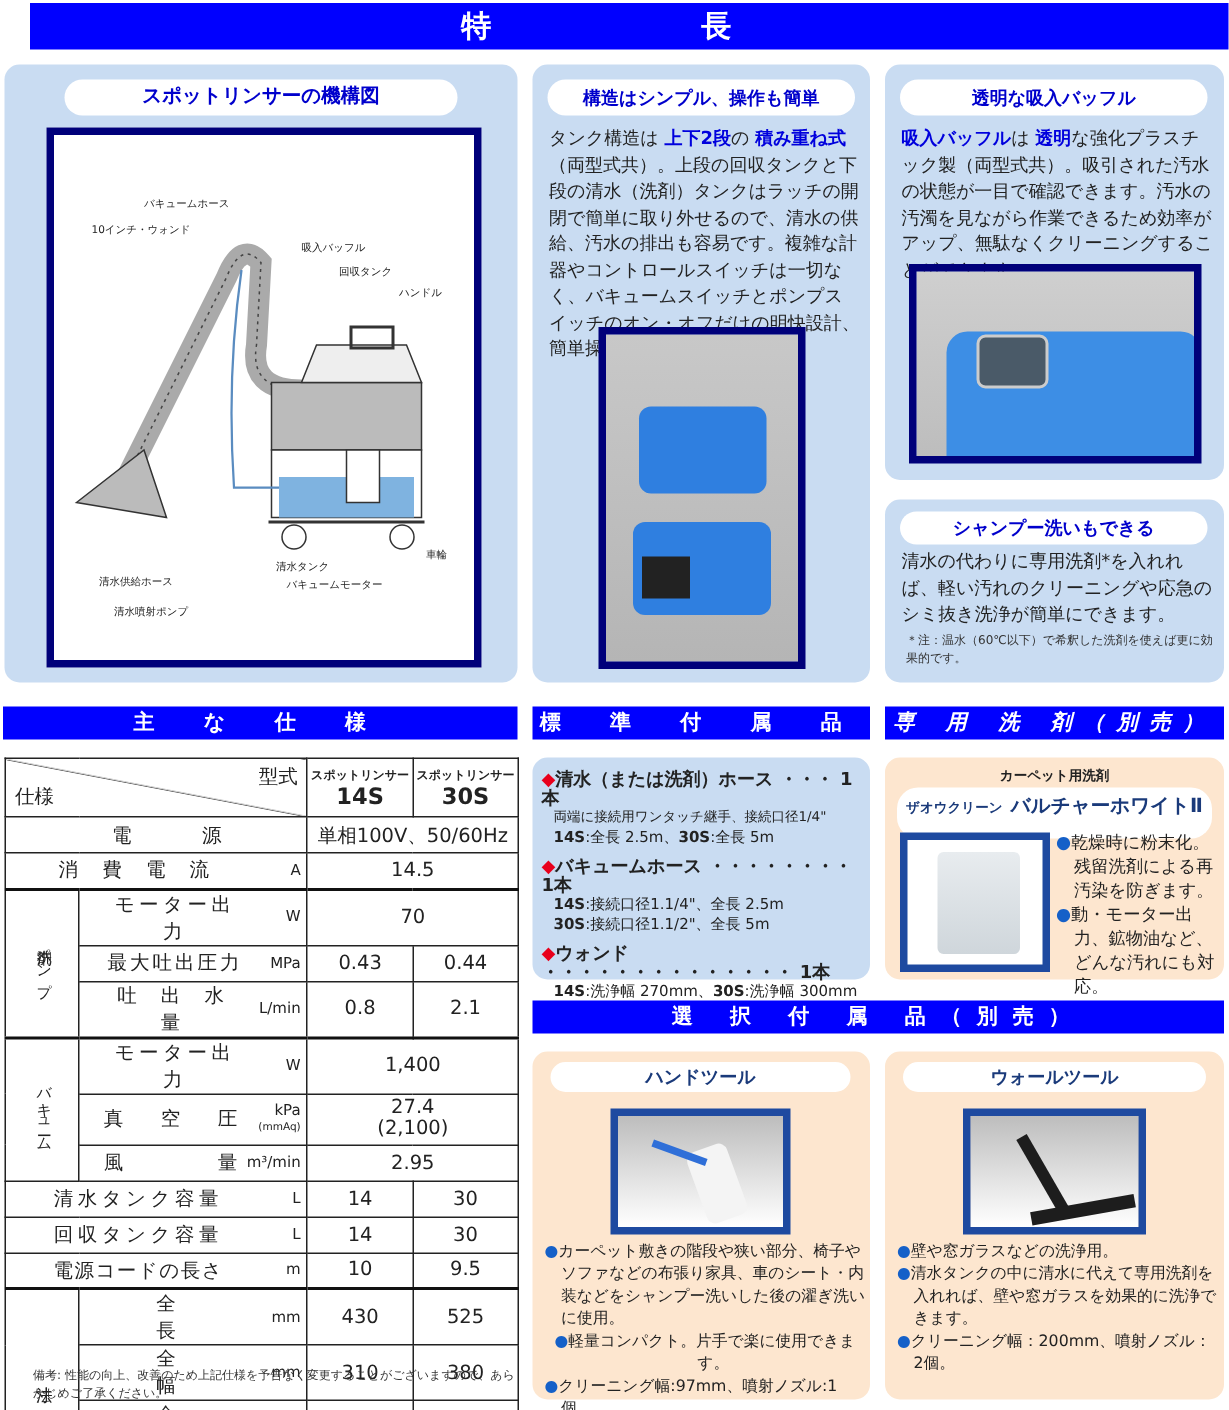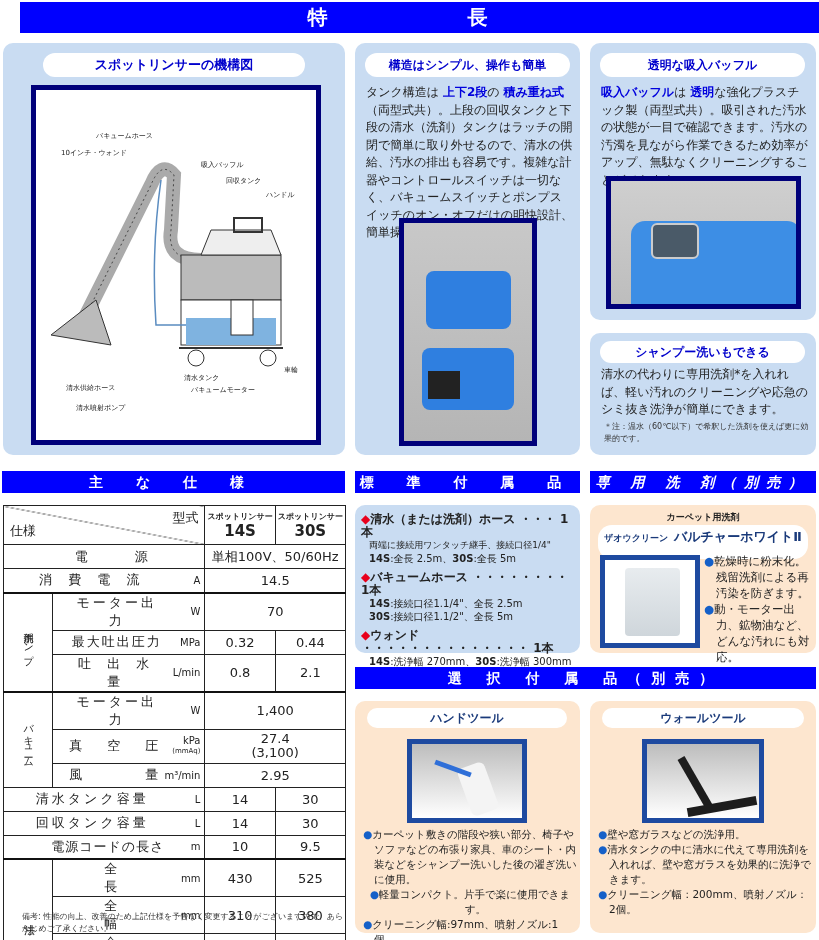--- a/index.html
+++ b/index.html
@@ -134,21 +134,21 @@
       </tr>
   <tr class="thick-top">
         <td rowspan="3" style="font-size:10px;line-height:12px;writing-mode:vertical-rl;">洗剤ポンプ</td>
         <td class="lbl" style="letter-spacing:3px;">モーター出力</td>
         <td class="unit">W</td>
         <td colspan="2">70</td>
       </tr>
   <tr>
         <td class="lbl" style="letter-spacing:2px;">最大吐出圧力</td>
         <td class="unit">MPa</td>
-        <td>0.32</td>
+        <td>0.43</td>
         <td>0.44</td>
       </tr>
   <tr>
         <td class="lbl">吐 出 水 量</td>
         <td class="unit">L/min</td>
         <td>0.8</td>
         <td>2.1</td>
       </tr>
   <tr class="thick-top">
         <td rowspan="3" style="font-size:10px;line-height:12px;writing-mode:vertical-rl;">バキューム</td>
@@ -157,42 +157,42 @@
         <td colspan="2">1,400</td>
       </tr>
   <tr style="height:34px">
         <td class="lbl">真　空　圧</td>
         <td class="unit" style="line-height:10px;">
           <div>kPa</div>
           <div style="font-size:7px">(mmAq)</div>
         </td>
         <td colspan="2" style="line-height:14px;">
           <div>27.4</div>
-          <div>(3,100)</div>
+          <div>(2,100)</div>
         </td>
       </tr>
   <tr>
         <td class="lbl">風　　　量</td>
         <td class="unit">m³/min</td>
         <td colspan="2">2.95</td>
       </tr>
   <tr>
         <td colspan="2" class="lbl" style="letter-spacing:3px;">清水タンク容量</td>
         <td class="unit">L</td>
         <td>14</td>
         <td>30</td>
       </tr>
   <tr>
         <td colspan="2" class="lbl" style="letter-spacing:3px;">回収タンク容量</td>
         <td class="unit">L</td>
         <td>14</td>
         <td>30</td>
       </tr>
   <tr>
-        <td colspan="2" class="lbl" style="letter-spacing:1px;text-align:right;">電源コードの長さ</td>
+        <td colspan="2" class="lbl" style="letter-spacing:1px;">電源コードの長さ</td>
         <td class="unit">m</td>
         <td>10</td>
         <td>9.5</td>
       </tr>
   <tr class="thick-top">
         <td rowspan="3" style="font-size:11px;writing-mode:vertical-rl;">寸法</td>
         <td class="lbl" style="letter-spacing:12px;">全　　長</td>
         <td class="unit">mm</td>
         <td>430</td>
         <td>525</td>

